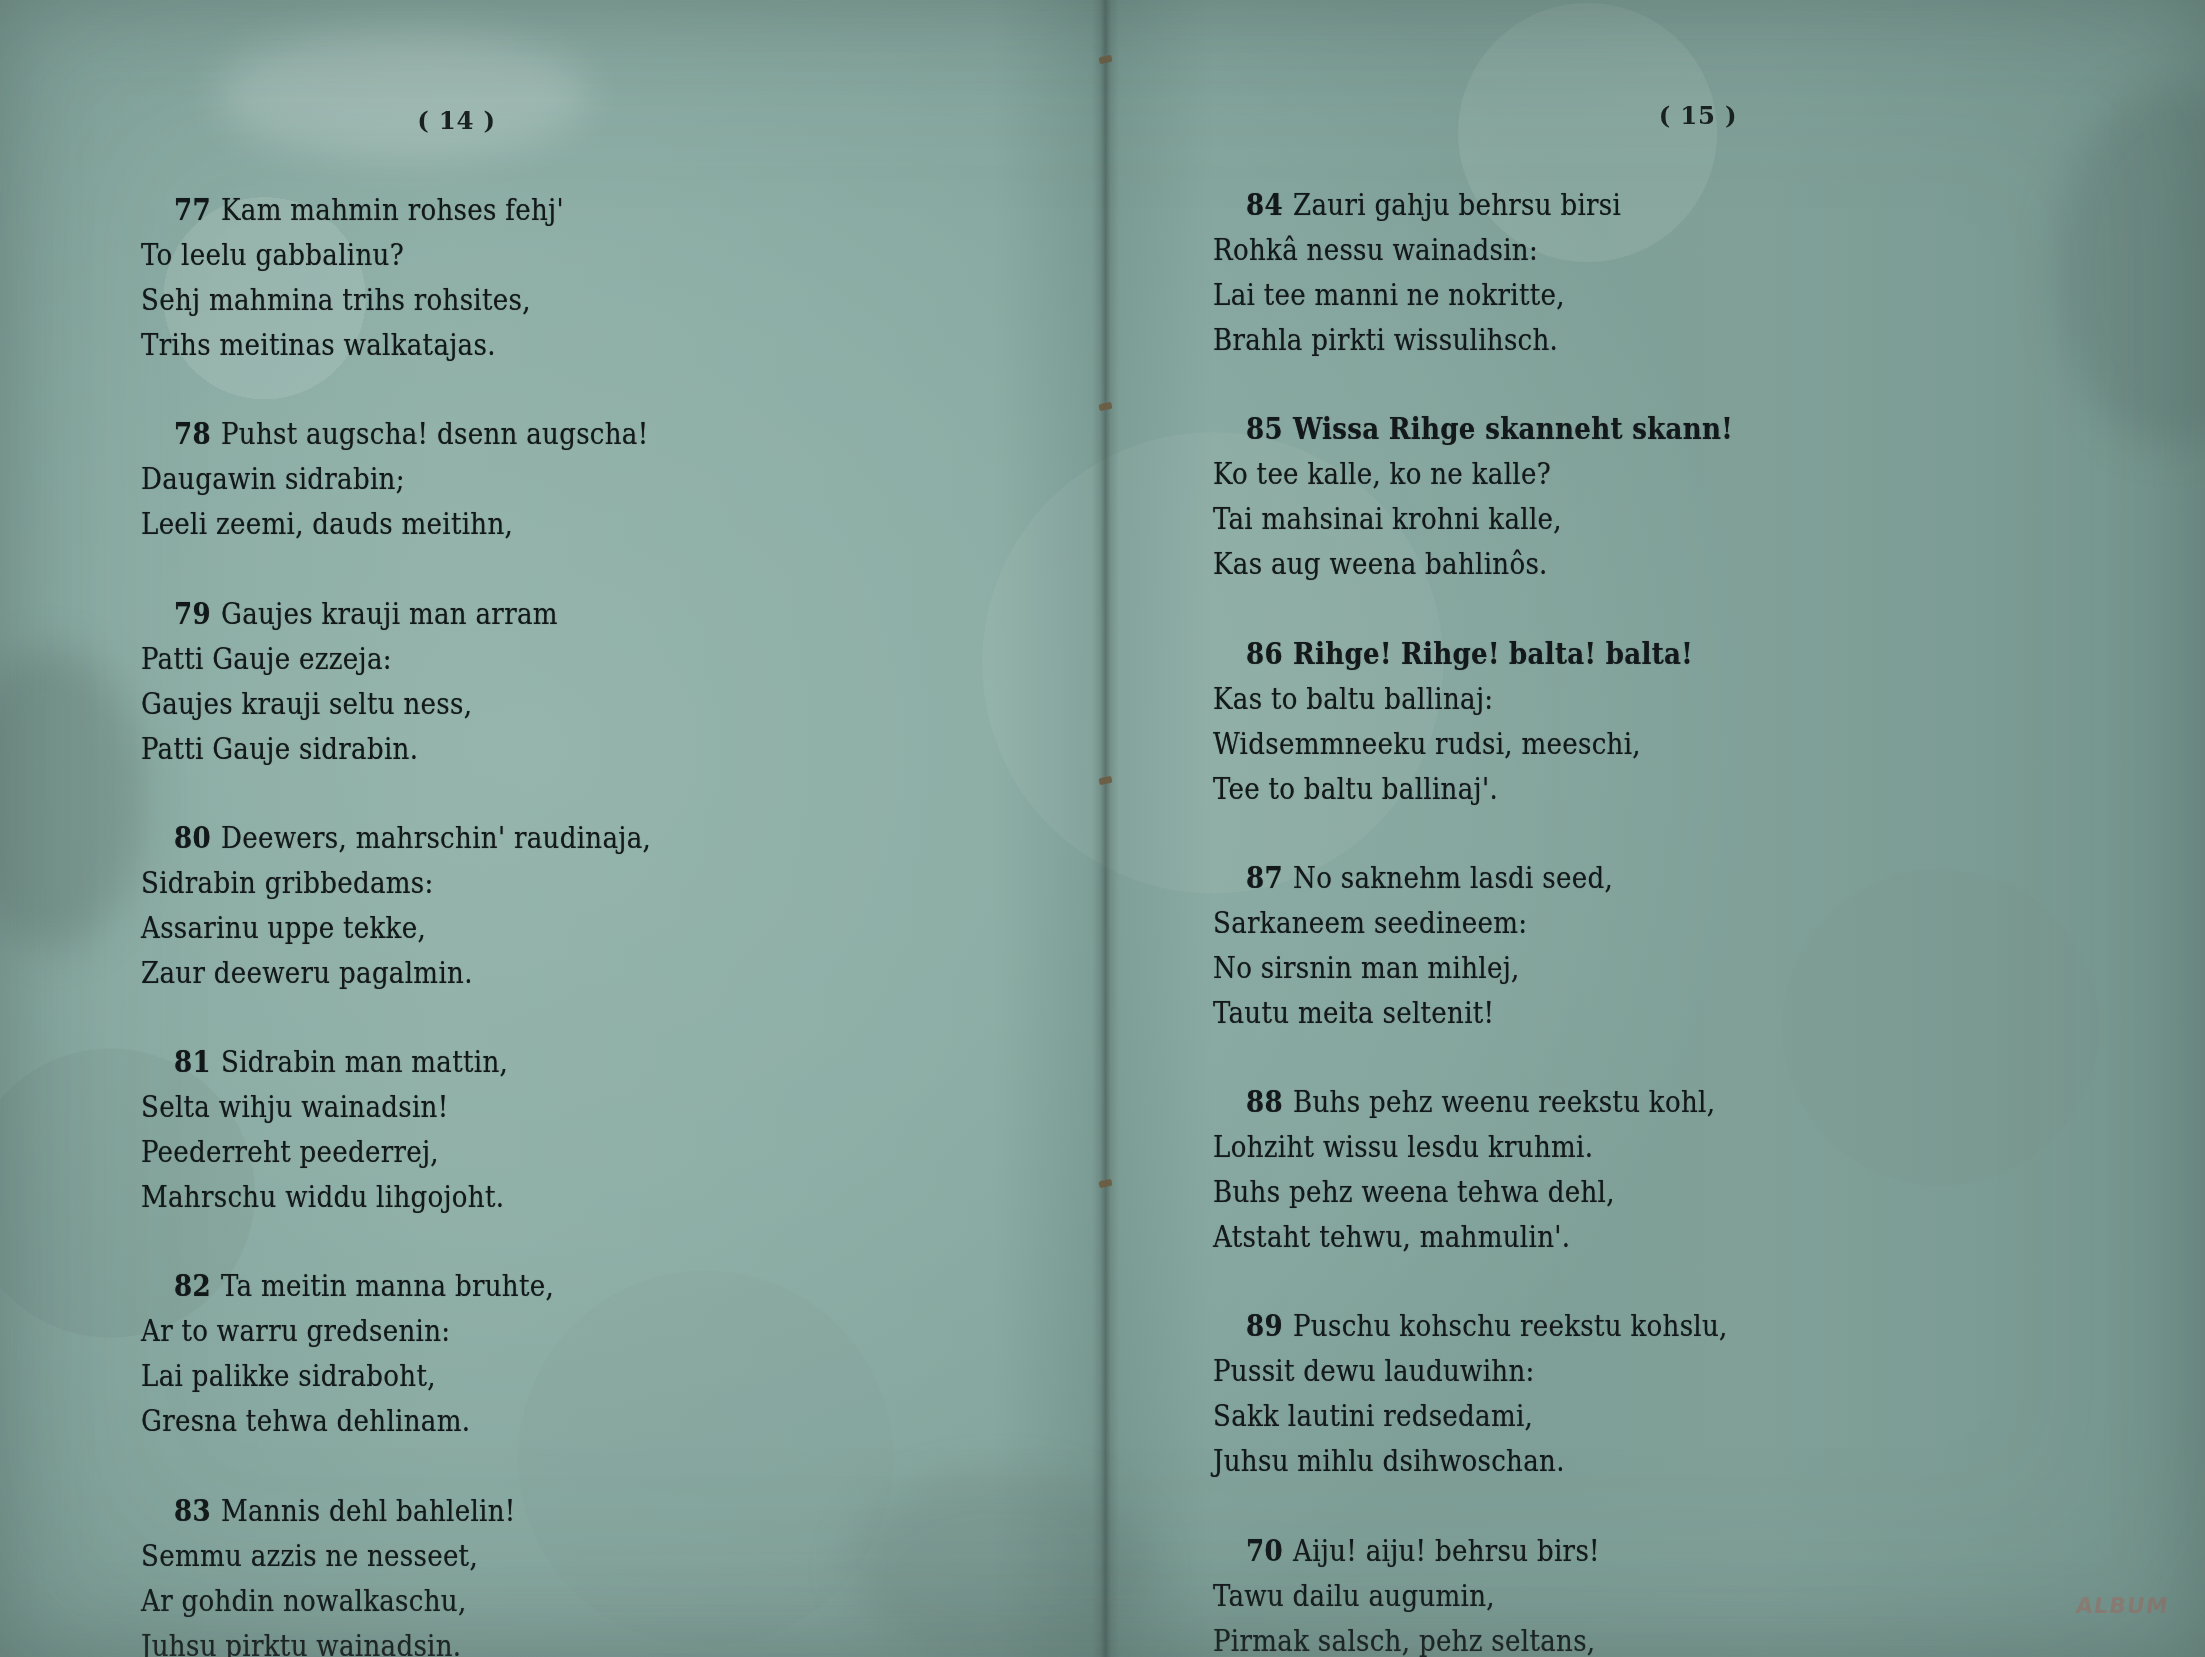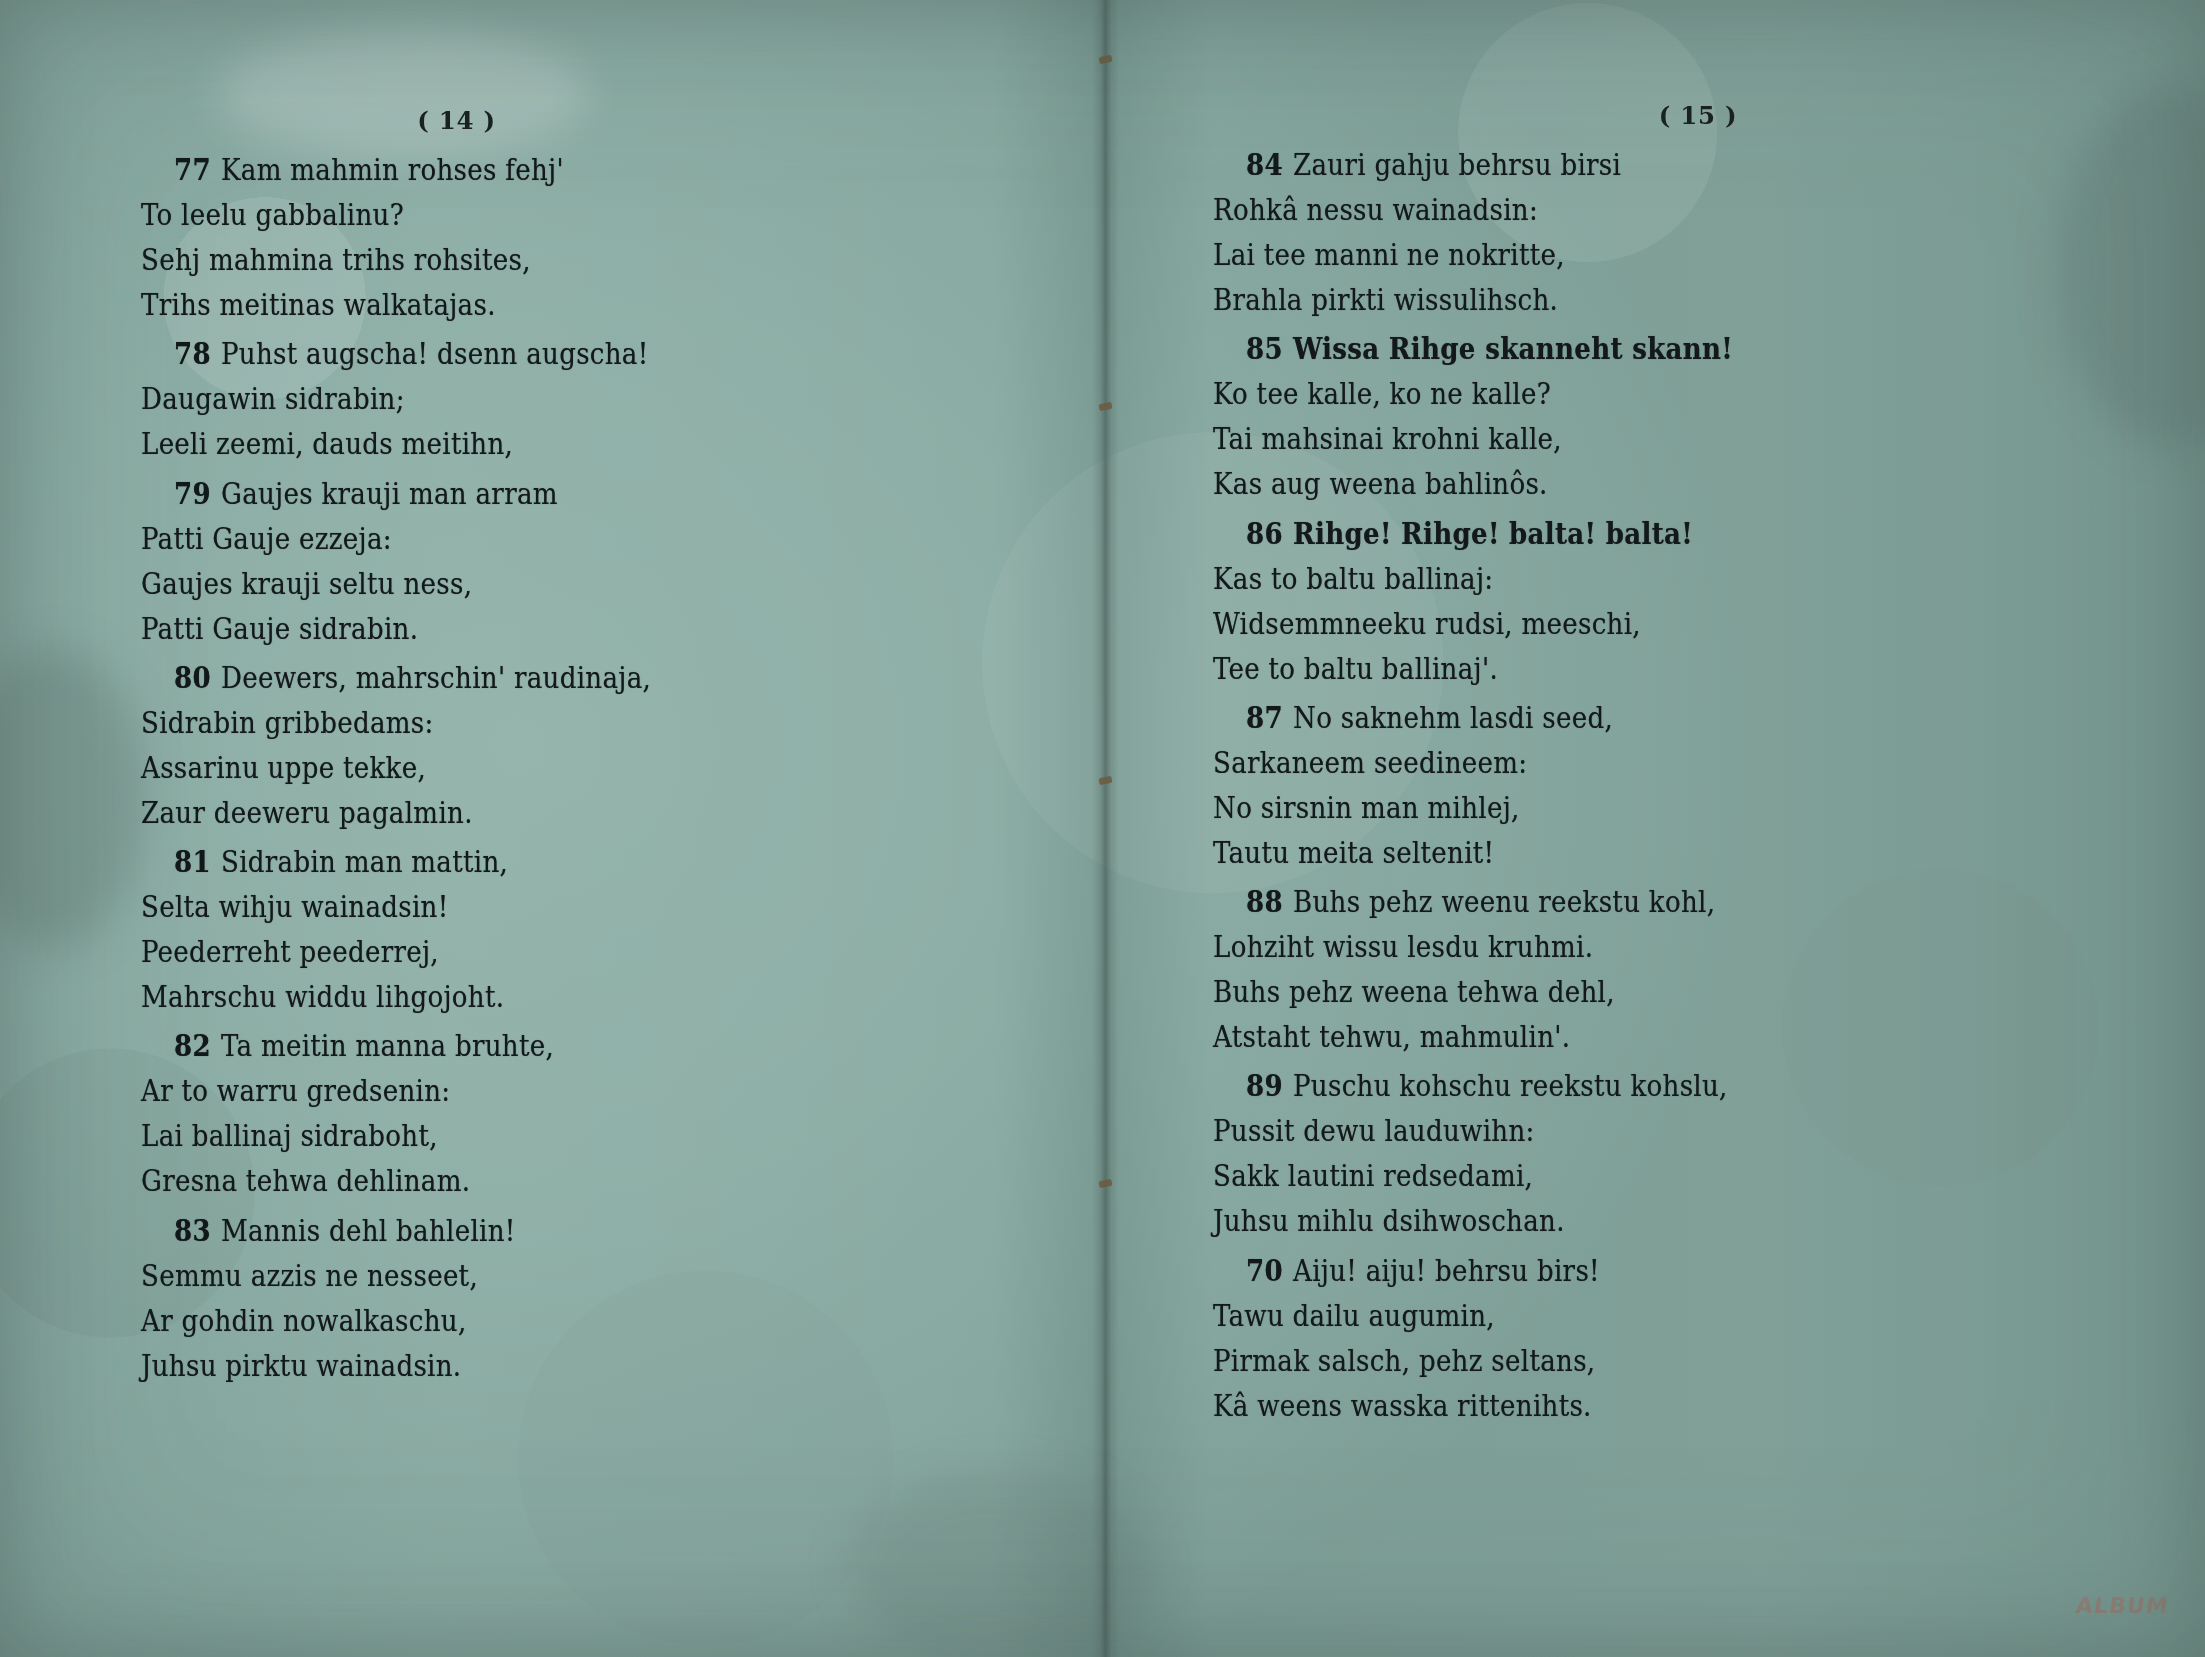--- a/index.html
+++ b/index.html
@@ -110,20 +110,21 @@
     color: #13191a;
     text-shadow: 0 0 0.9px rgba(20,28,26,.55);
   }
   .line.first {
     padding-left: 33px;
   }
   .num {
     display: inline-block;
     min-width: 47px;
     font-weight: 600;
+    margin-top: 40px;
   }
   .bold-line {
     font-weight: 700;
   }
 
   
   .verses .line {
     transform-origin: left center;
     font-stretch: semi-condensed;
   }
@@ -201,21 +202,21 @@
       <div class="stanza">
         <div class="line first"><span class="num">81</span><span>Sidrabin man mattin,</span></div>
         <div class="line">Selta wihju wainadsin!</div>
         <div class="line">Peederreht peederrej,</div>
         <div class="line">Mahrschu widdu lihgojoht.</div>
       </div>
 
       <div class="stanza">
         <div class="line first"><span class="num">82</span><span>Ta meitin manna bruhte,</span></div>
         <div class="line">Ar to warru gredsenin:</div>
-        <div class="line">Lai ballinaj sidraboht,</div>
+        <div class="line">Lai palikke sidraboht,</div>
         <div class="line">Gresna tehwa dehlinam.</div>
       </div>
 
       <div class="stanza">
         <div class="line first"><span class="num">83</span><span>Mannis dehl bahlelin!</span></div>
         <div class="line">Semmu azzis ne nesseet,</div>
         <div class="line">Ar gohdin nowalkaschu,</div>
         <div class="line">Juhsu pirktu wainadsin.</div>
       </div>
 

